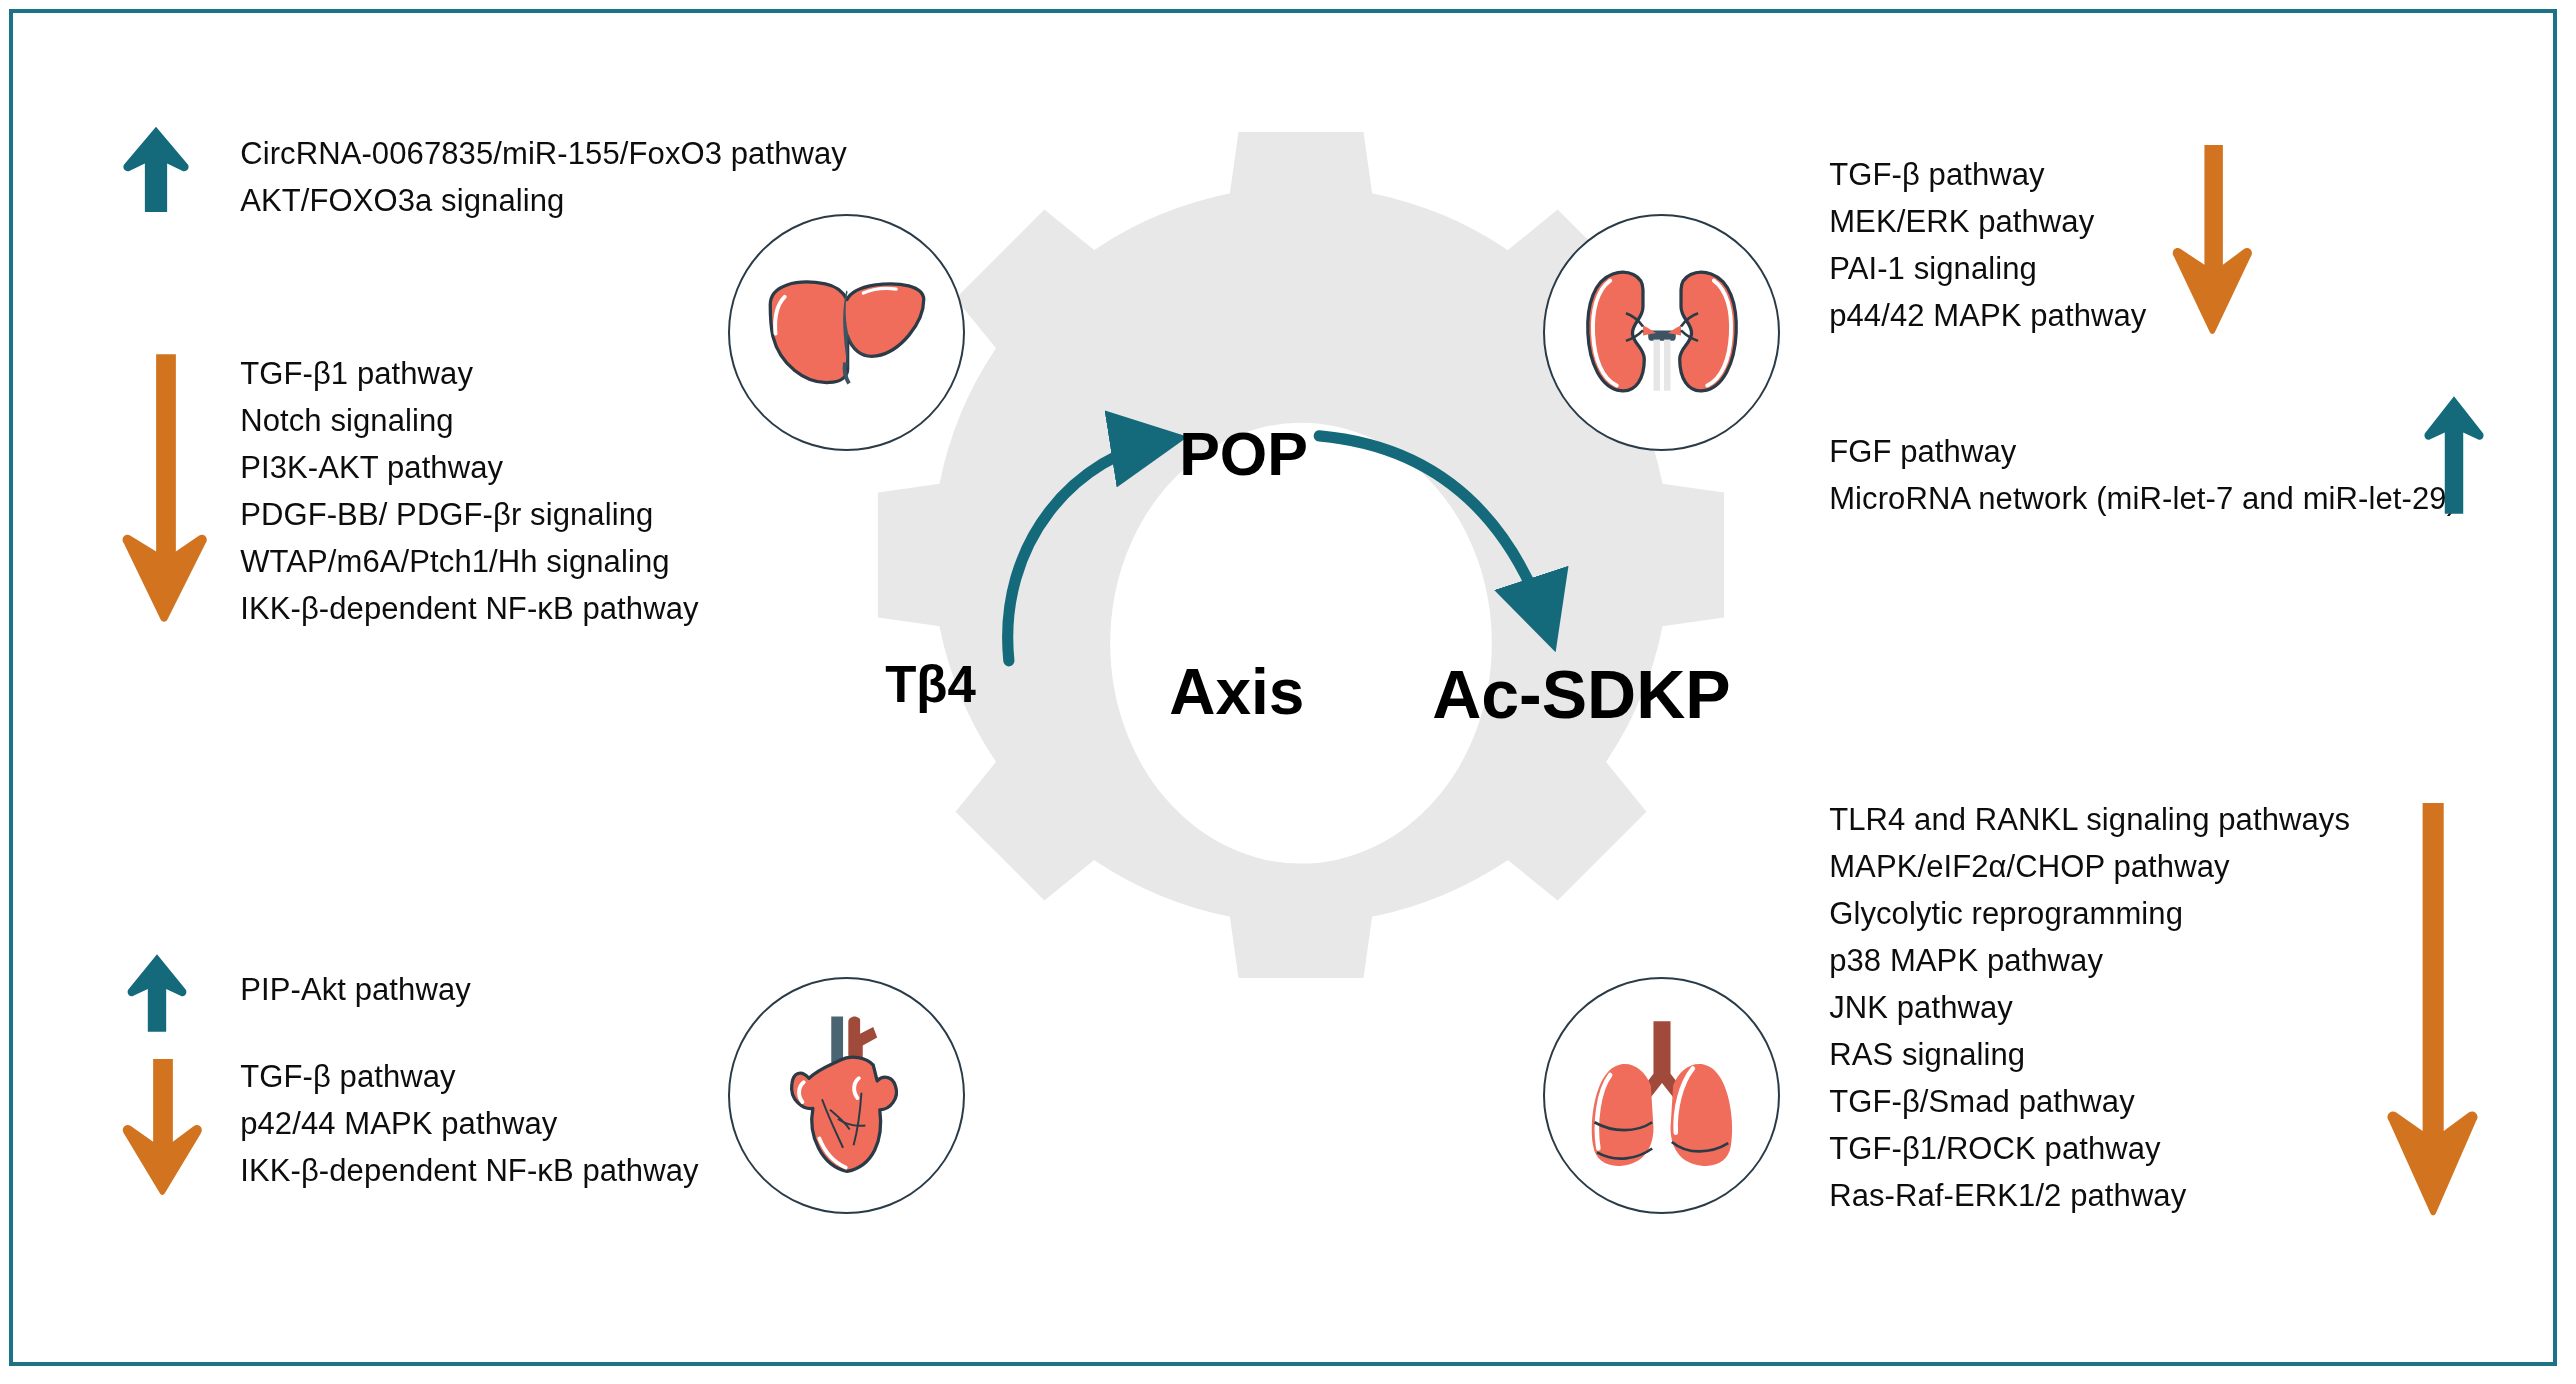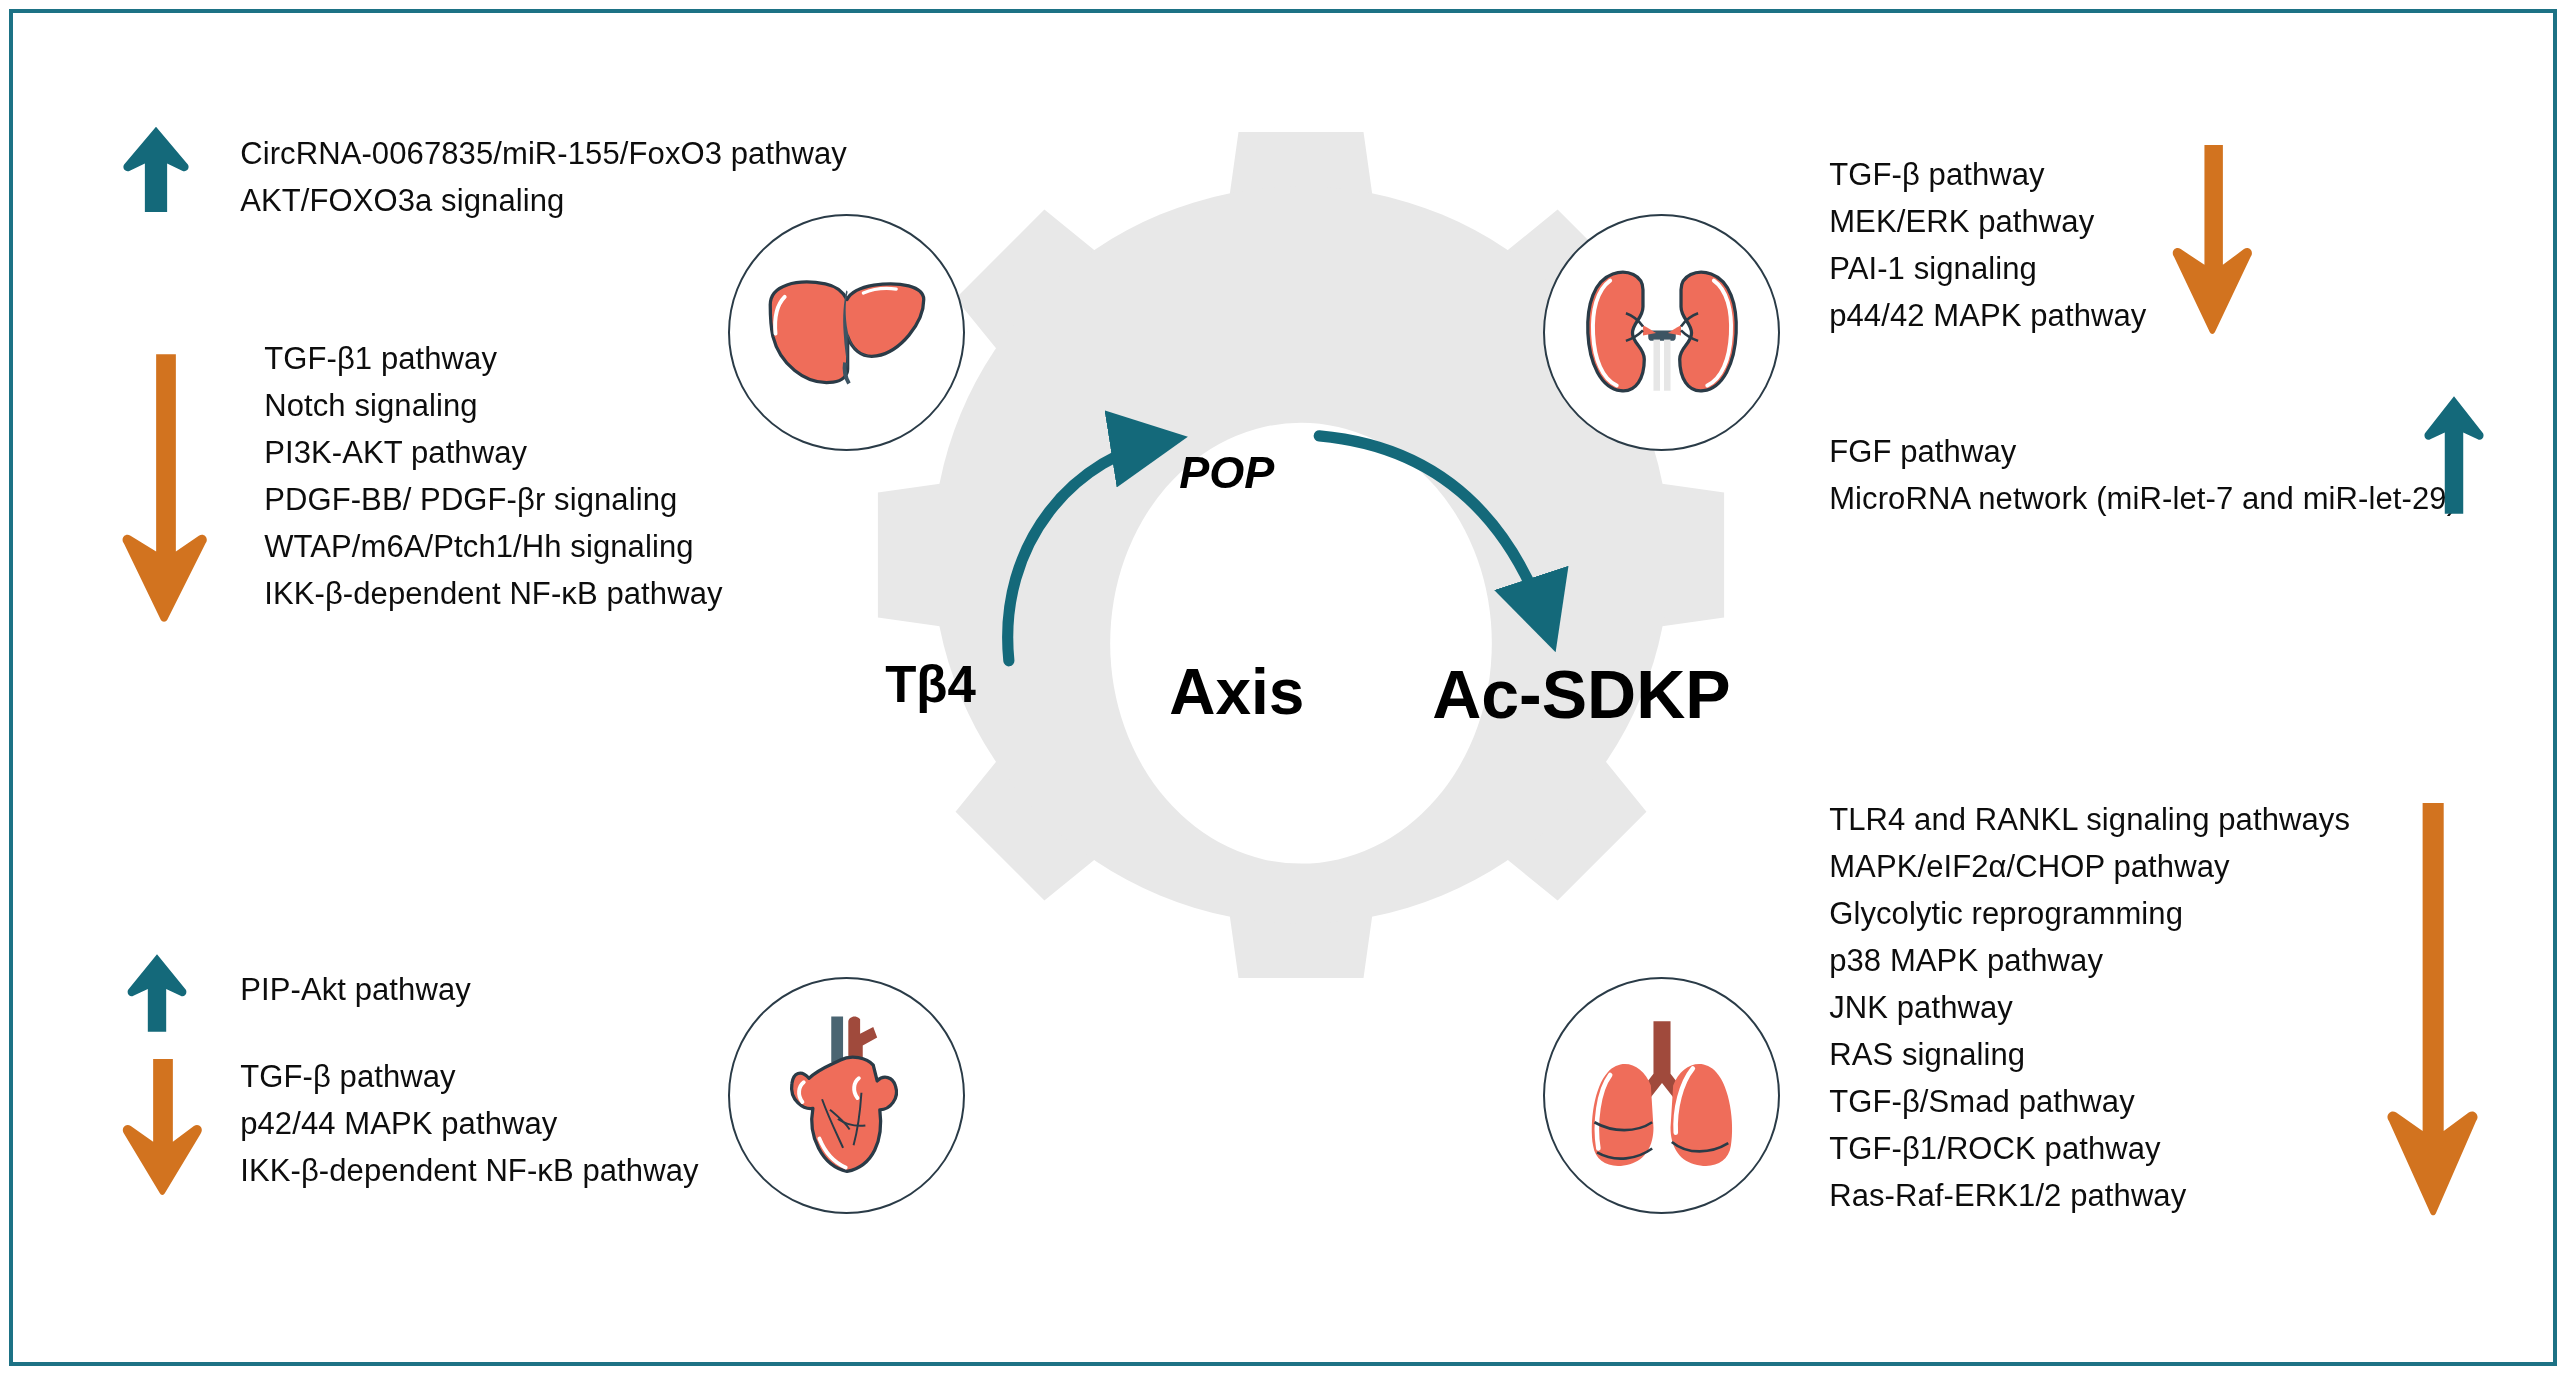--- a/index.html
+++ b/index.html
@@ -56,21 +56,21 @@
   }
   #gear-wrap svg { display: block; }
 
   
   .center-label {
     position: absolute;
     font-weight: bold;
     color: #000000;
     white-space: nowrap;
   }
-  #label-pop   { left: 1166px; top: 434px;  font-size: 45px; font-style: italic; }
+  #label-pop   { left: 1166px; top: 406px;  font-size: 61px; }
   #label-tb4   { left: 872px; top: 642px;  font-size: 51px; }
   #label-axis  { left: 1156px; top: 642px;  font-size: 64px; }
   #label-acsdkp{ left: 1419px; top: 642px;  font-size: 68px; }
 
   
   .organ {
     position: absolute;
     width: 237px;
     height: 237px;
     border-radius: 50%;
@@ -230,21 +230,21 @@
       <span class="line">CircRNA-0067835/miR-155/FoxO3 pathway</span>
       <span class="line">AKT/FOXO3a signaling</span>
     </div>
 
     <div class="arrow" style="left:107px; top:341px;">
       <svg width="92" height="270" viewBox="0 0 140 410">
         <path d="M55,0 L85,0 L85,300 L120,276 C128,271 136,280 130,288 L72,404
                  C70,408 64,408 62,404 L6,288 C0,280 8,271 16,276 L55,300 Z" fill="#d2731f"></path>
       </svg>
     </div>
-    <div class="block" style="left:227px; top:322px;margin-left:24px;">
+    <div class="block" style="left:227px; top:337px;">
       <span class="line">TGF-β1 pathway</span>
       <span class="line">Notch signaling</span>
       <span class="line">PI3K-AKT pathway</span>
       <span class="line">PDGF-BB/ PDGF-βr signaling</span>
       <span class="line">WTAP/m6A/Ptch1/Hh signaling</span>
       <span class="line">IKK-β-dependent NF-κB pathway</span>
     </div>
 
     <div class="arrow" style="left:111px; top:940px;">
       <svg width="66" height="82" viewBox="0 0 100 125">

